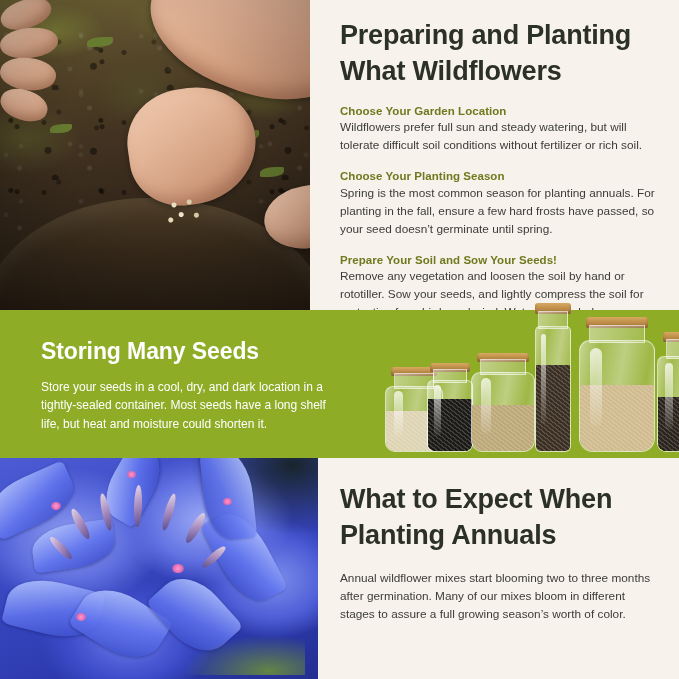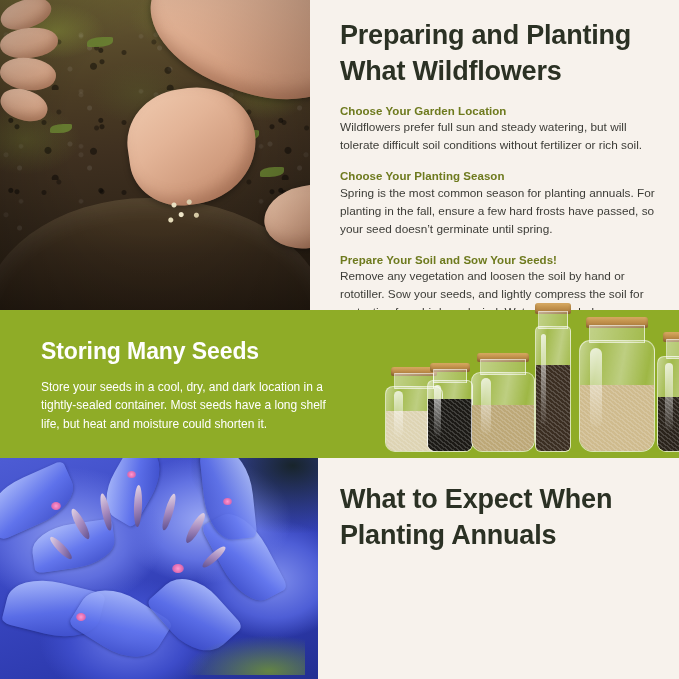--- a/index.html
+++ b/index.html
@@ -411,16 +411,17 @@
       <div class="pinkdot" style="left:40%;top:6%;width:9px;height:7px;"></div>
       <div class="pinkdot" style="left:54%;top:48%;width:12px;height:9px;"></div>
       <div class="pinkdot" style="left:24%;top:70%;width:10px;height:8px;"></div>
       <div class="pinkdot" style="left:70%;top:18%;width:9px;height:7px;"></div>
       <div class="greenleaf"></div>
       <div class="vignette"></div>
     </div>
 
     <div class="s3-copy">
       <h1 class="h1">What to Expect When Planting Annuals</h1>
+      <p class="body s3-body">Annual wildflower mixes start blooming two to three months after germination. Many of our mixes bloom in different stages to assure a full growing season’s worth of color.</p>
     </div>
   </div>
 
 </div>
 
 </body></html>

